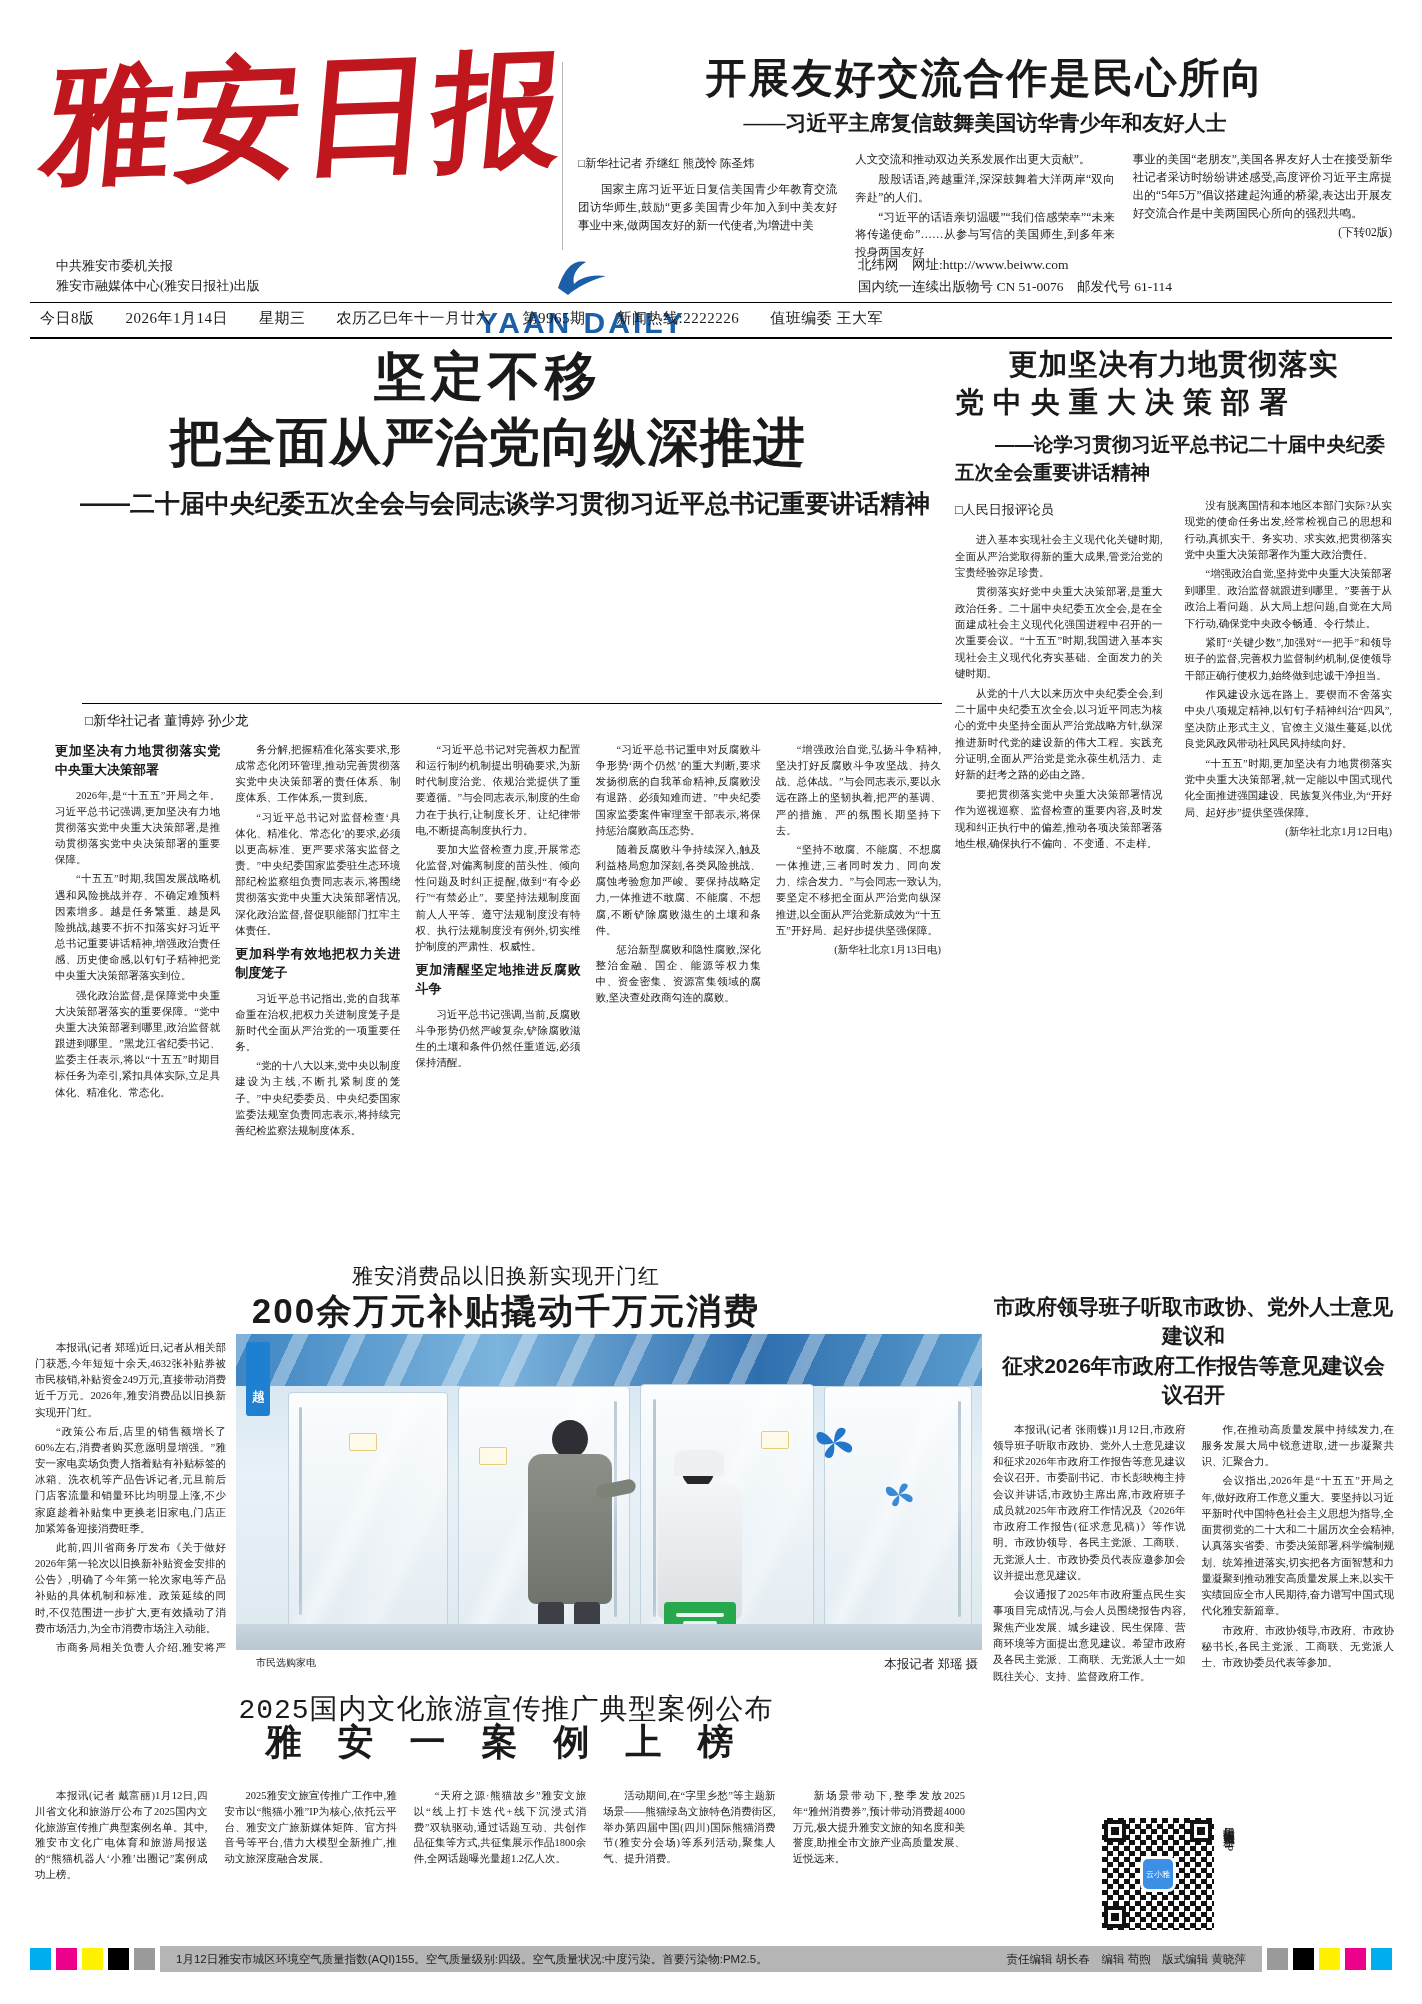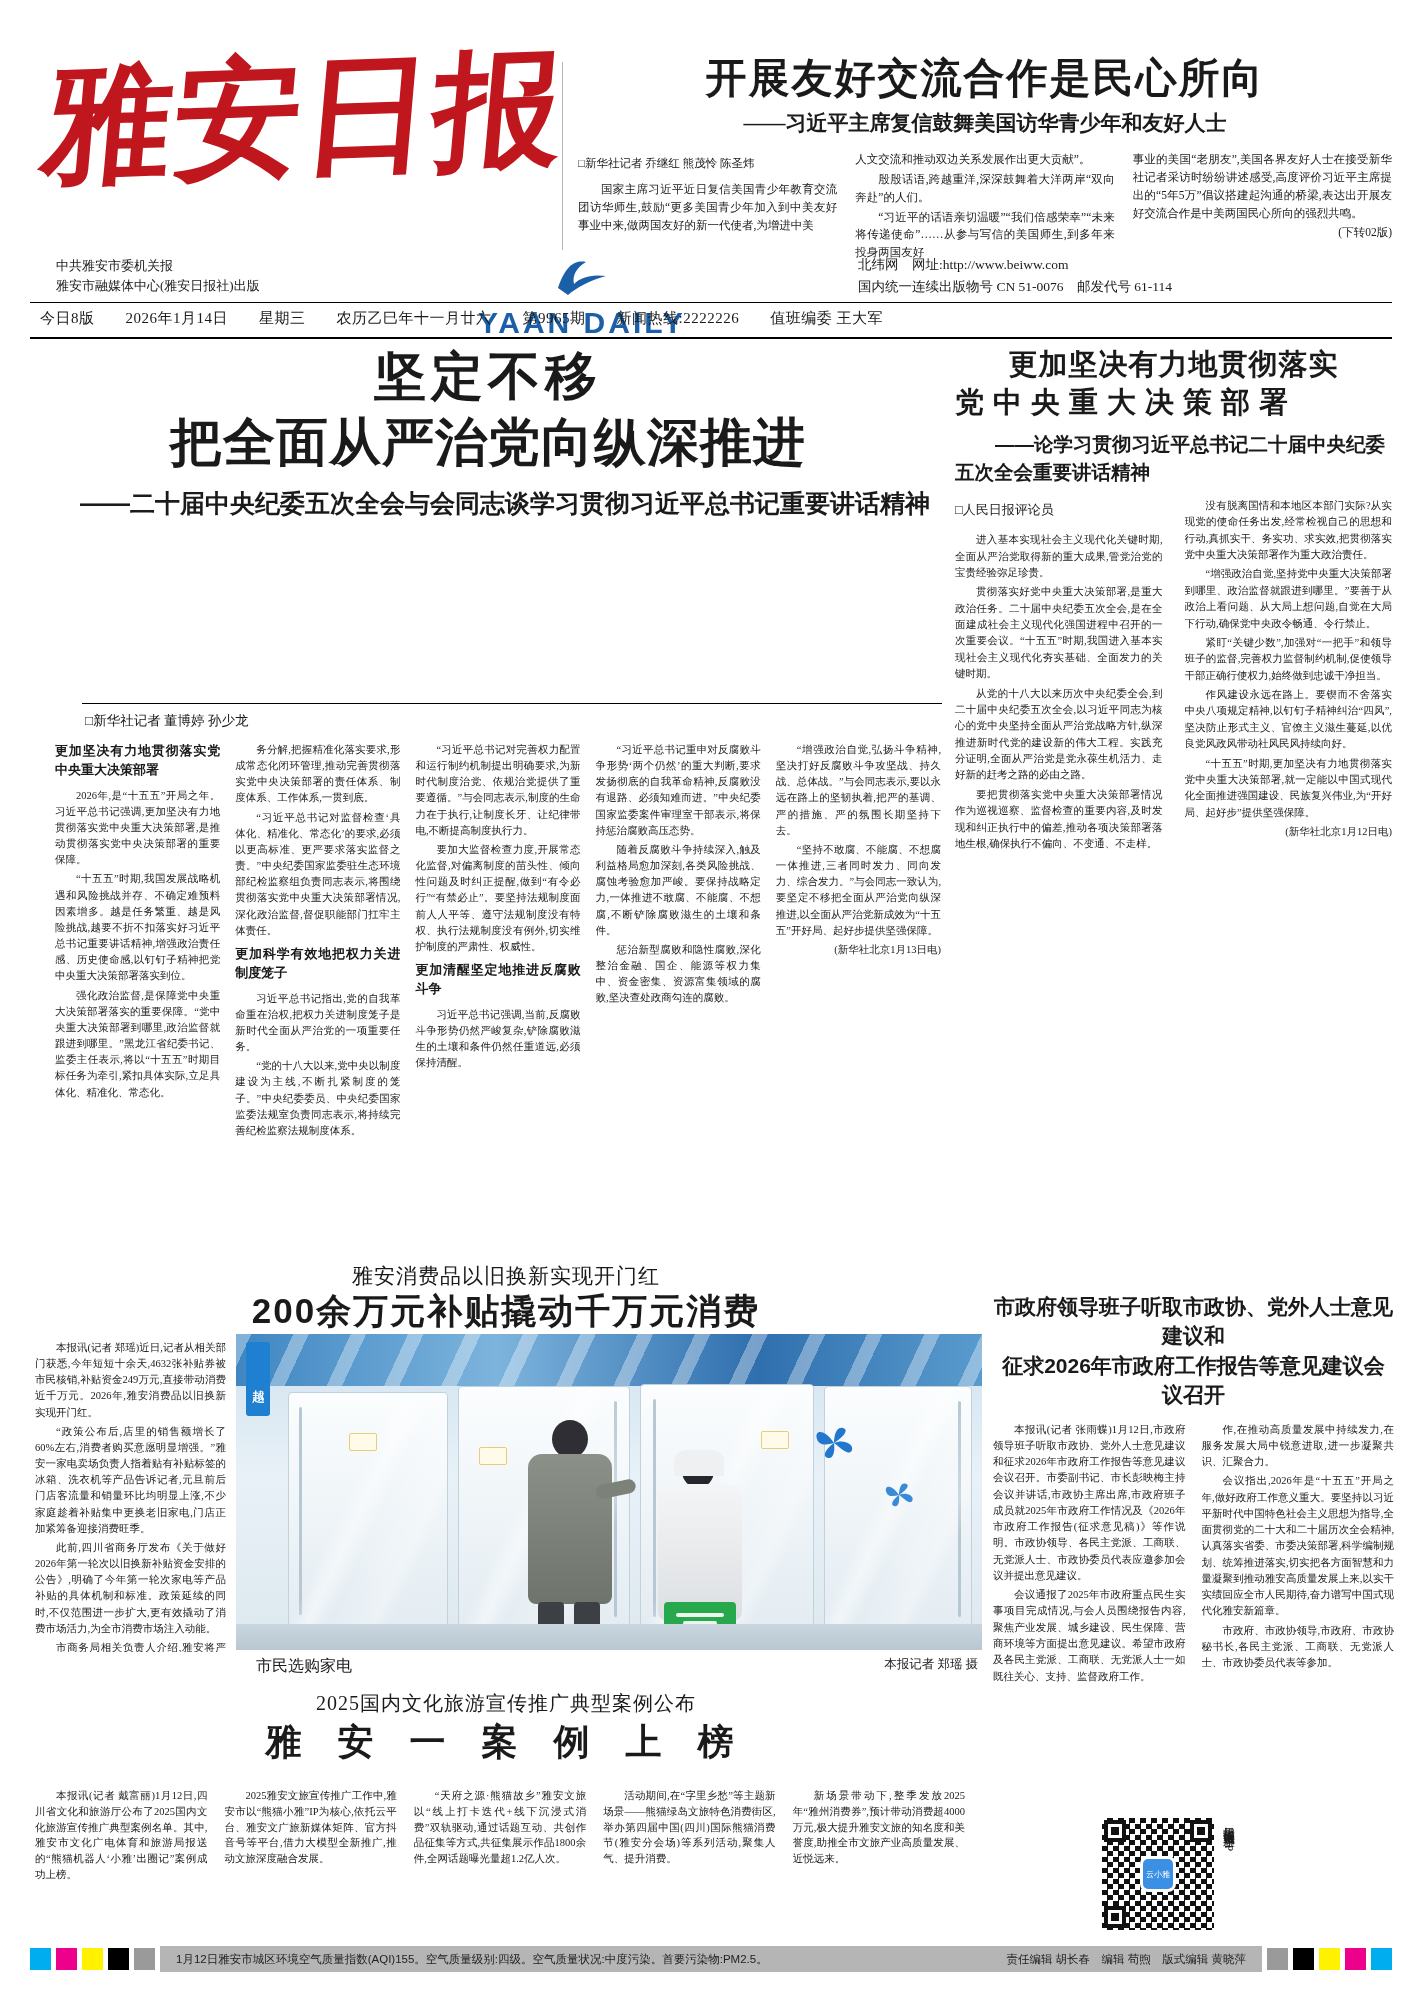--- a/index.html
+++ b/index.html
@@ -57,21 +57,21 @@
   .r-cols{display:flex;gap:22px;margin-top:12px;height:752px;overflow:hidden;}
   .r-cols .c{flex:1;font-size:10.5px;line-height:1.56;overflow:hidden;}
   .r-cols p{text-indent:2em;margin:0 0 3px 0;}
   .r-byline{text-indent:0 !important;font-size:13px;margin:2px 0 12px 0 !important;}
 
   
   .con-kicker{left:30px;top:1262px;width:952px;text-align:center;font-size:21px;letter-spacing:1px;}
   .con-h{left:30px;top:1288px;width:952px;text-align:center;font-size:35px;font-weight:900;letter-spacing:2px;}
   .con-col{left:35px;top:1340px;width:191px;height:312px;font-size:10.5px;line-height:1.54;overflow:hidden;}
   .con-col p{text-indent:2em;margin:0 0 3px 0;}
-  .cap-l{left:256px;top:1656px;font-size:16px;}
+  .cap-l{left:256px;top:1656px;font-size:10px;}
   .cap-r{right:444px;top:1656px;font-size:12.5px;}
 
   
   .photo{left:236px;top:1334px;width:746px;height:316px;overflow:hidden;
          background:linear-gradient(180deg,#cfe2ef 0%,#e8f1f7 45%,#dde8ef 100%);}
   .ph-banner{position:absolute;left:0;top:0;width:100%;height:52px;
      background:linear-gradient(90deg,#3f86c2,#7db4dd 35%,#2f6fae 70%,#5a9bce);
      }
   .ph-banner:after{content:"";position:absolute;inset:0;
      background:repeating-linear-gradient(115deg,rgba(255,255,255,.35) 0 14px,rgba(255,255,255,0) 14px 52px);}
@@ -83,21 +83,21 @@
   .tag{position:absolute;background:#fffbe8;border:1px solid #e3cf7a;width:26px;height:16px;border-radius:2px;}
   .person{position:absolute;}
   .head{position:absolute;border-radius:50%;}
   .torso{position:absolute;border-radius:14px 14px 8px 8px;}
   .badge{position:absolute;left:428px;top:268px;width:72px;height:34px;background:#28a84c;border-radius:4px;
      display:flex;flex-direction:column;gap:4px;align-items:center;justify-content:center;}
   .badge b{width:48px;height:4px;background:#eaf7ee;border-radius:2px;display:block;}
   .floor{position:absolute;left:0;bottom:0;width:100%;height:26px;background:linear-gradient(180deg,#c9d6df,#b9c7d1);}
 
   
-  .cul-kicker{left:30px;top:1690px;width:952px;text-align:center;font-size:20px;letter-spacing:1px;}
+  .cul-kicker{left:30px;top:1690px;width:952px;text-align:center;font-size:28px;letter-spacing:1px;font-family:Liberation Mono, monospace;}
   .cul-h{left:30px;top:1718px;width:952px;text-align:center;font-size:36px;font-weight:900;letter-spacing:13px;}
   .cul-cols{left:35px;top:1788px;width:930px;height:148px;display:flex;gap:17px;overflow:hidden;}
   .cul-cols .c{flex:1;font-size:10.5px;line-height:1.5;overflow:hidden;}
   .cul-cols p{text-indent:2em;margin:0;}
 
   
   .gov{left:993px;top:1292px;width:401px;}
   .gov-h{font-size:21px;font-weight:900;text-align:center;line-height:1.4;letter-spacing:0;}
   .gov-cols{display:flex;gap:16px;margin-top:12px;height:452px;overflow:hidden;}
   .gov-cols .c{flex:1;font-size:10.5px;line-height:1.55;overflow:hidden;}

